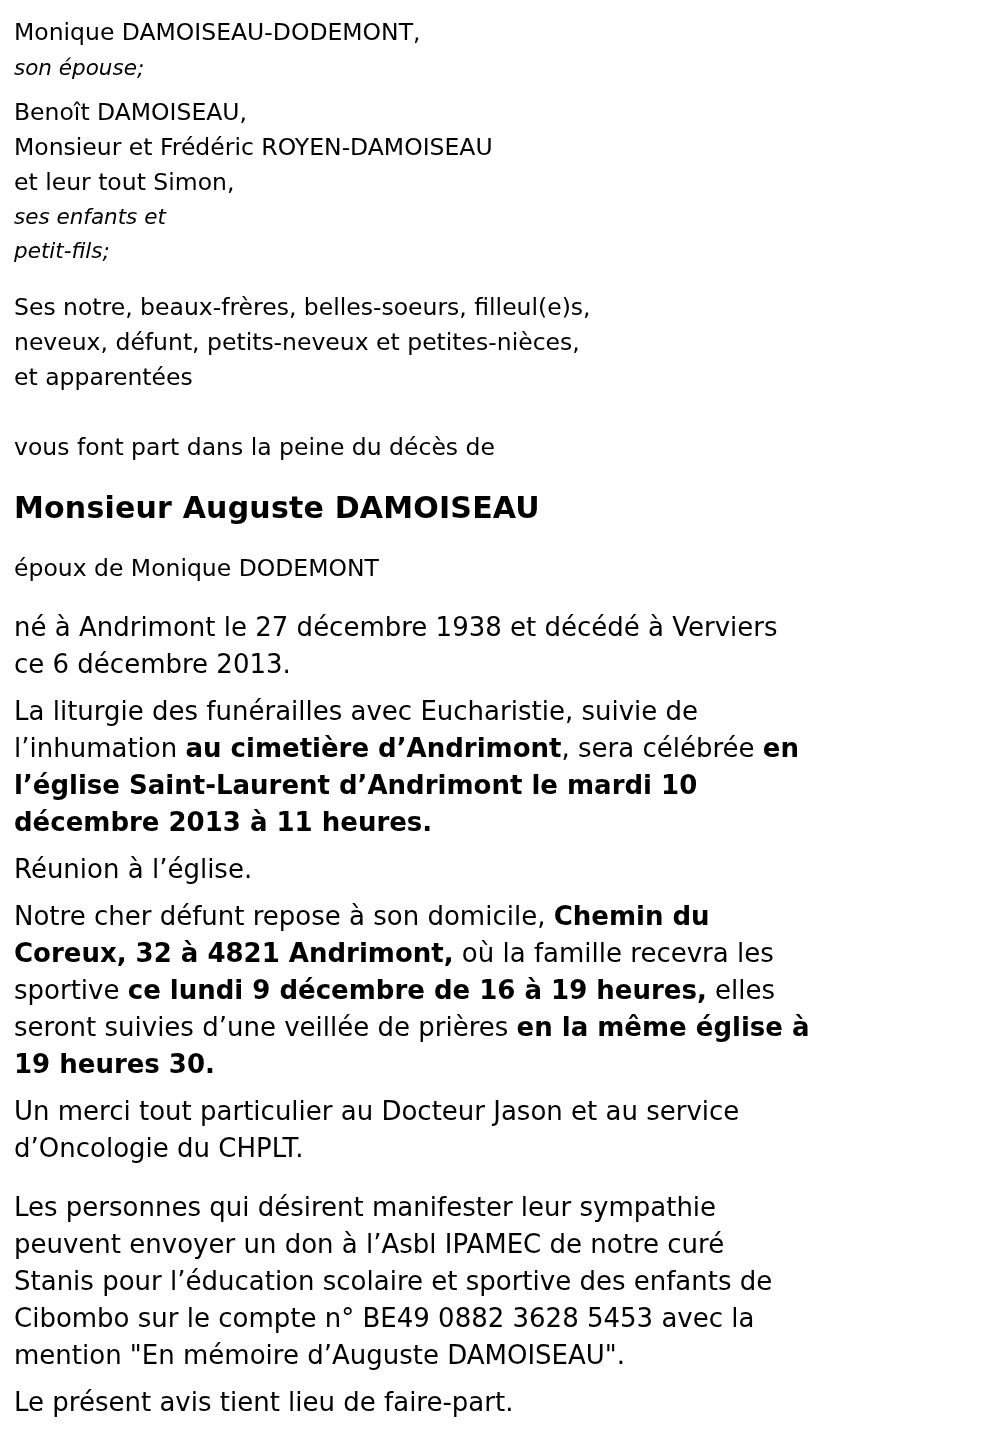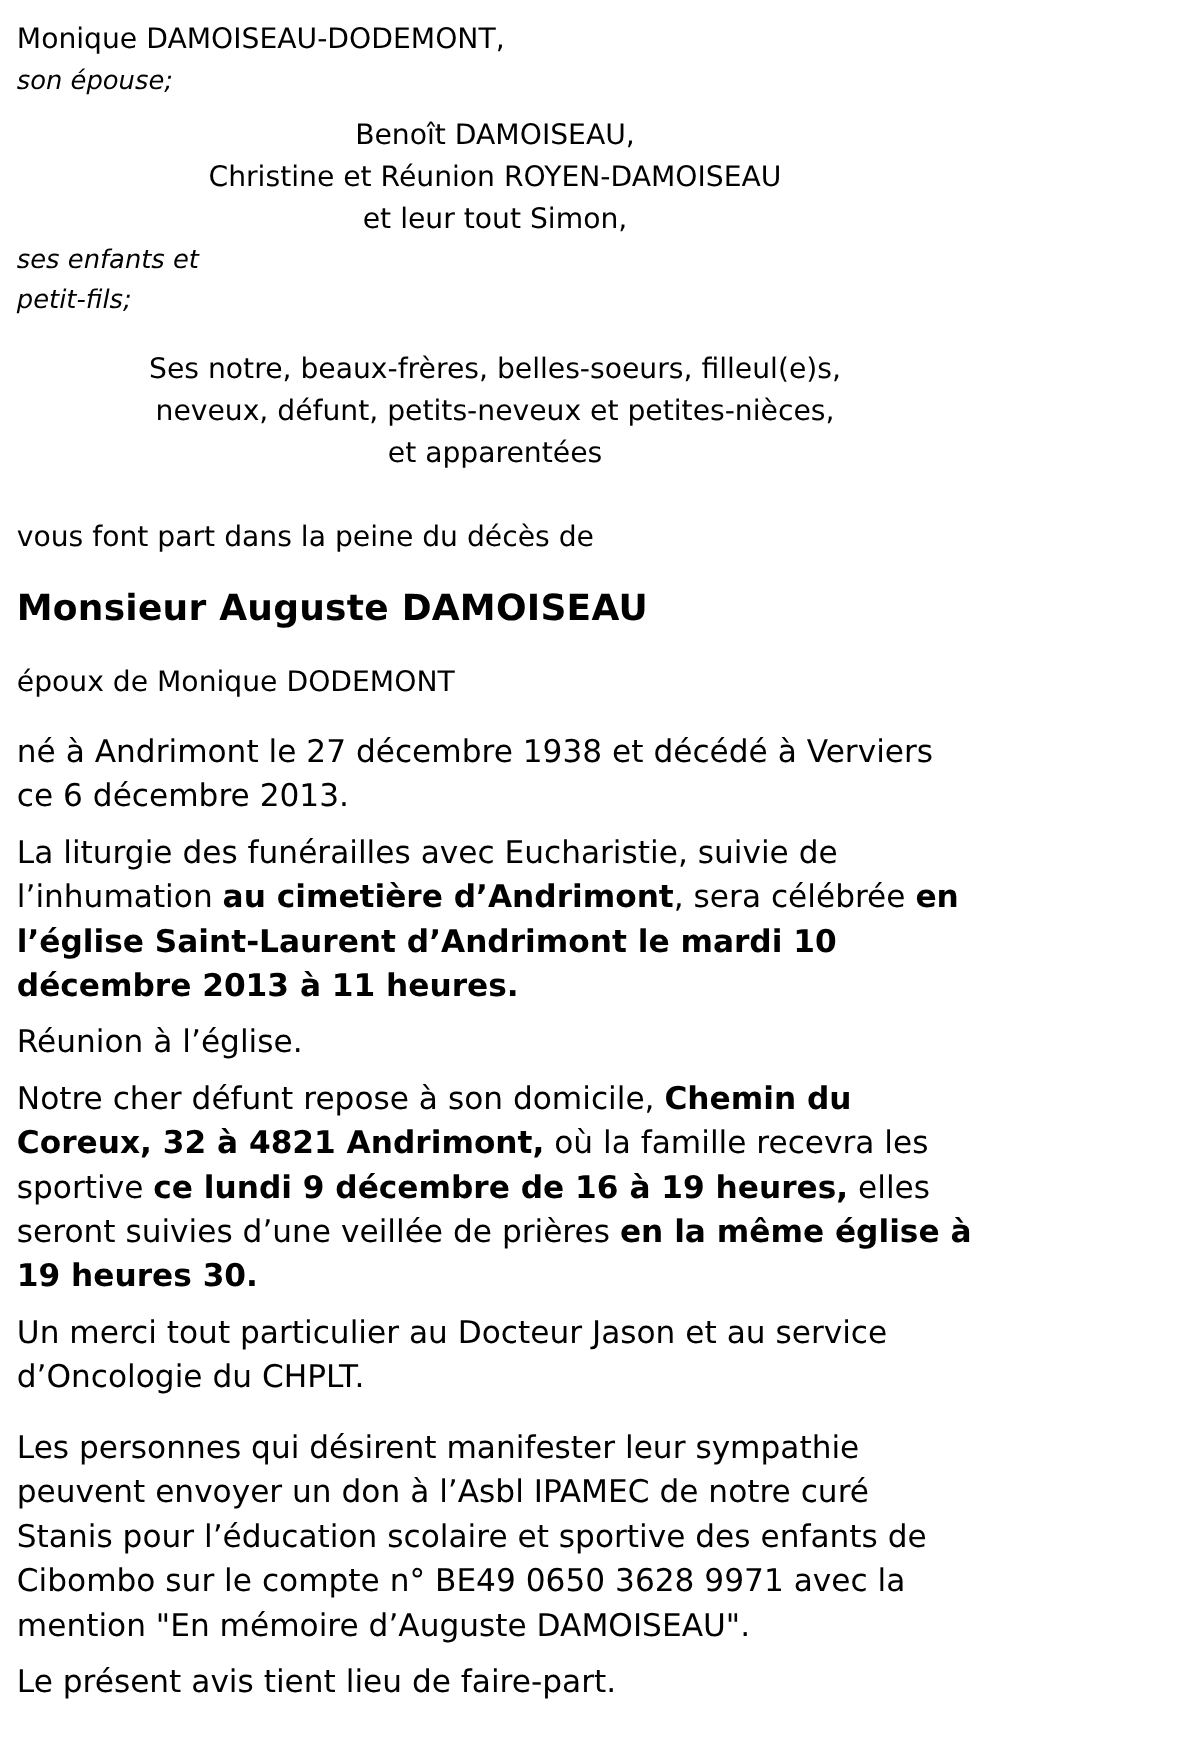--- a/index.html
+++ b/index.html
@@ -46,34 +46,34 @@
     line-height: 37px;
     margin: 0;
   }
   .para b, .para strong {
     font-weight: bold;
   }
   .spouse-line {
     font-size: 23.5px;
     line-height: 37px;
   }
-  .tight { line-height: 35px; text-align: center; }
+  .tight { line-height: 35px; }
 </style>
 </head>
 <body>
 
 <div class="page">
 
   <div class="spouse-line">Monique DAMOISEAU-DODEMONT,</div>
   <div class="right-italic">son épouse;</div>
 
   <div class="gap-sm"></div>
 
   <div class="line tight">Benoît DAMOISEAU,</div>
-  <div class="line tight">Christine et Réunion ROYEN-DAMOISEAU</div>
+  <div class="line tight">Monsieur et Frédéric ROYEN-DAMOISEAU</div>
   <div class="line tight">et leur tout Simon,</div>
 
   <div class="right-italic">ses enfants et</div>
   <div class="right-italic">petit-fils;</div>
 
   <div class="gap-md"></div>
 
   <div class="line tight">Ses notre, beaux-frères, belles-soeurs, filleul(e)s,</div>
   <div class="line tight">neveux, défunt, petits-neveux et petites-nièces,</div>
   <div class="line tight">et apparentées</div>
@@ -105,19 +105,19 @@
   <div class="gap-sm"></div>
 
   <p class="para"><span>Notre cher défunt repose à son domicile, </span><b>Chemin du Coreux, 32 à 4821 Andrimont,</b><span> où la famille recevra les sportive </span><b>ce lundi 9 décembre de 16 à 19 heures,</b><span> elles seront suivies d’une veillée de prières </span><b>en la même église à 19 heures 30.</b></p>
 
   <div class="gap-sm"></div>
 
   <p class="para">Un merci tout particulier au Docteur Jason et au service d’Oncologie du CHPLT.</p>
 
   <div class="gap-md"></div>
 
-  <p class="para">Les personnes qui désirent manifester leur sympathie peuvent envoyer un don à l’Asbl IPAMEC de notre curé Stanis pour l’éducation scolaire et sportive des enfants de Cibombo sur le compte n° BE49 0650 3628 9971 avec la mention "En mémoire d’Auguste DAMOISEAU".</p>
+  <p class="para">Les personnes qui désirent manifester leur sympathie peuvent envoyer un don à l’Asbl IPAMEC de notre curé Stanis pour l’éducation scolaire et sportive des enfants de Cibombo sur le compte n° BE49 0882 3628 5453 avec la mention "En mémoire d’Auguste DAMOISEAU".</p>
 
   <div class="gap-sm"></div>
 
   <p class="para">Le présent avis tient lieu de faire-part.</p>
 
 </div>
 
 </body></html>

